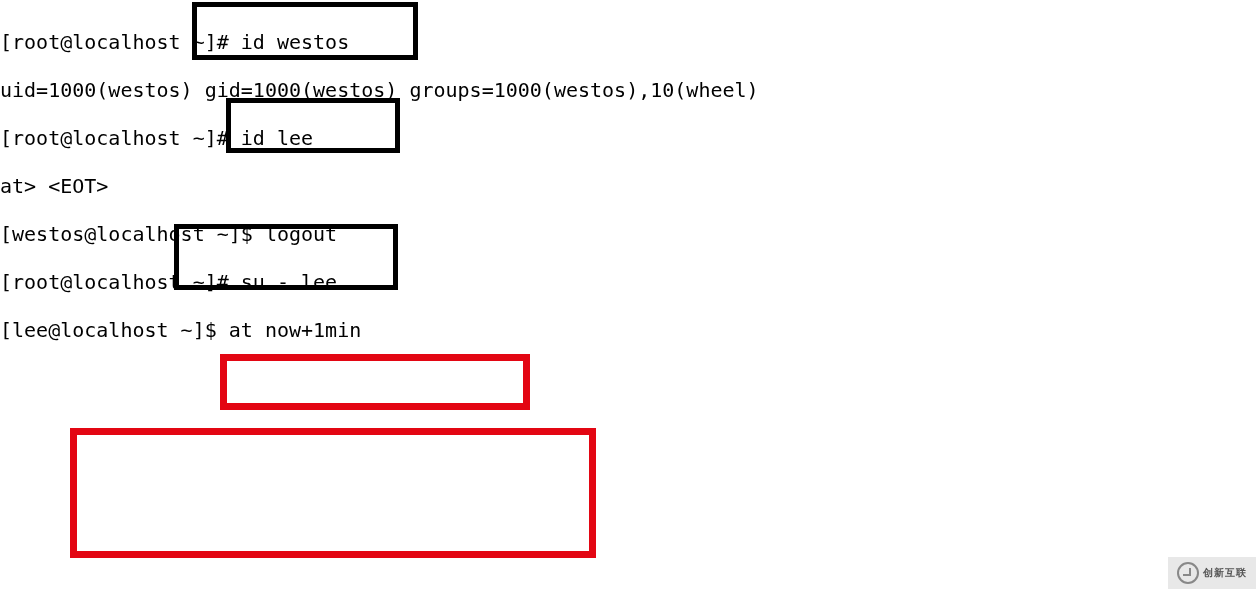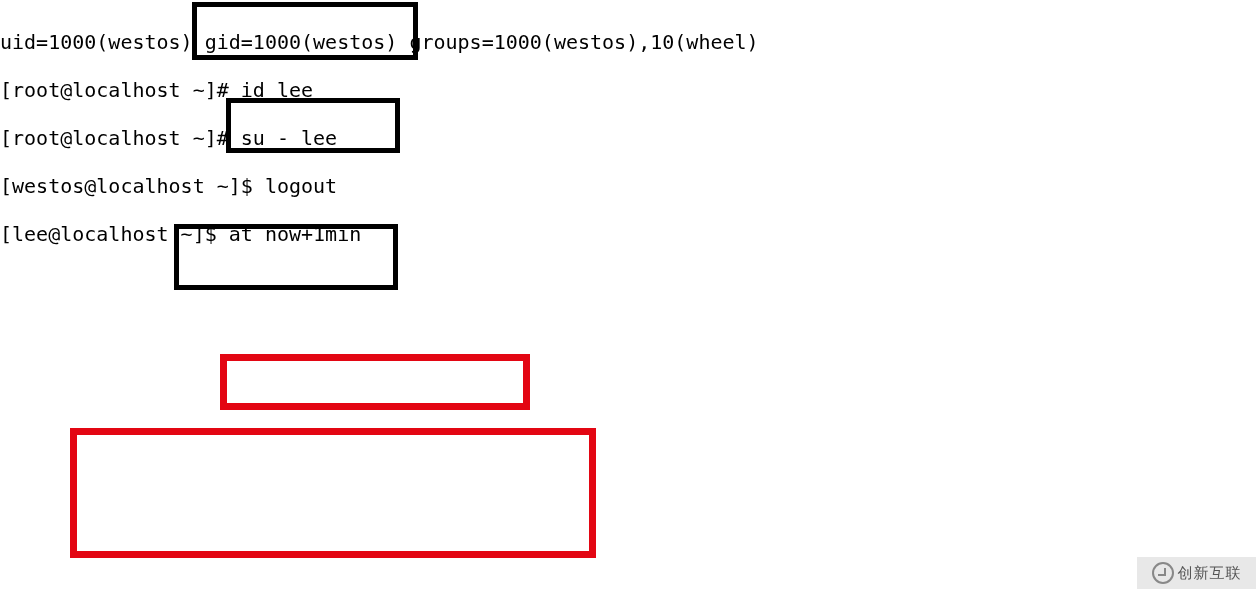--- a/index.html
+++ b/index.html
@@ -28,30 +28,31 @@
     position: absolute;
     box-sizing: border-box;
     pointer-events: none;
   }
   .black-box { border: 5px solid #000000; }
   .red-box   { border: 7px solid #e30613; }
   .watermark {
     position: absolute;
     right: 4px;
     bottom: 4px;
-    width: 119px;
+    width: 88px;
     height: 32px;
     background: #e8e8e8;
     display: flex;
     align-items: center;
     justify-content: center;
     font-family: sans-serif;
-    font-size: 15px;
+    font-size: 10px;
     color: #555;
     letter-spacing: 1px;
+    font-weight: bold;
   }
   .watermark .logo {
     width: 18px;
     height: 18px;
     border-radius: 50%;
     border: 2px solid #888;
     margin-right: 4px;
     position: relative;
   }
   .watermark .logo::before {
@@ -61,24 +62,26 @@
     width: 6px; height: 6px;
     border: 2px solid #888;
     border-top: none;
     border-left: none;
   }
 </style>
 </head>
 <body>
 
 <div class="terminal">
+<div class="line">[root@localhost ~]# id westos</div>
 <div class="line">uid=1000(westos) gid=1000(westos) groups=1000(westos),10(wheel)</div>
 <div class="line">[root@localhost ~]# id lee</div>
+<div class="line">at&gt; &lt;EOT&gt;</div>
+<div class="line">[westos@localhost ~]$ logout</div>
 <div class="line">[root@localhost ~]# su - lee</div>
-<div class="line">[westos@localhost ~]$ logout</div>
 <div class="line">[lee@localhost ~]$ at now+1min</div>
 
 
 
 
 
 
 
 
 

